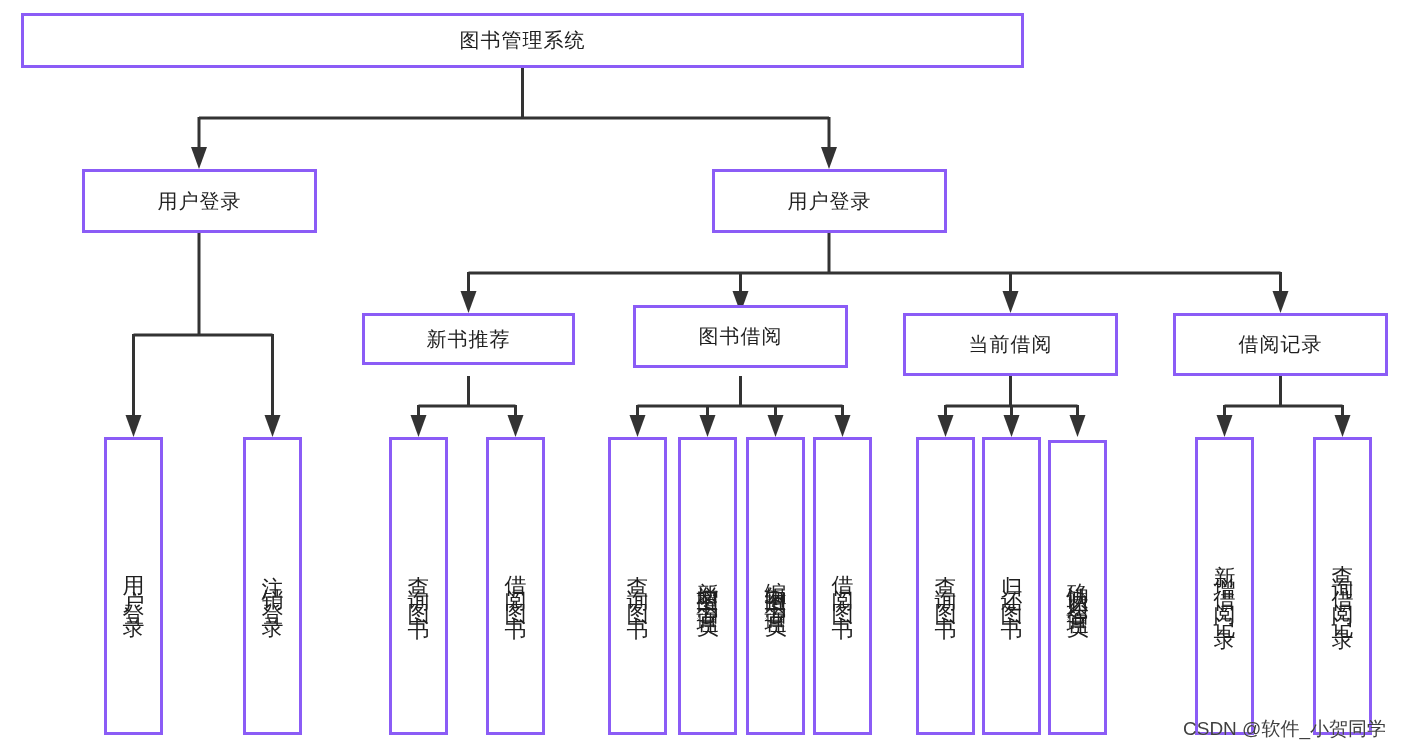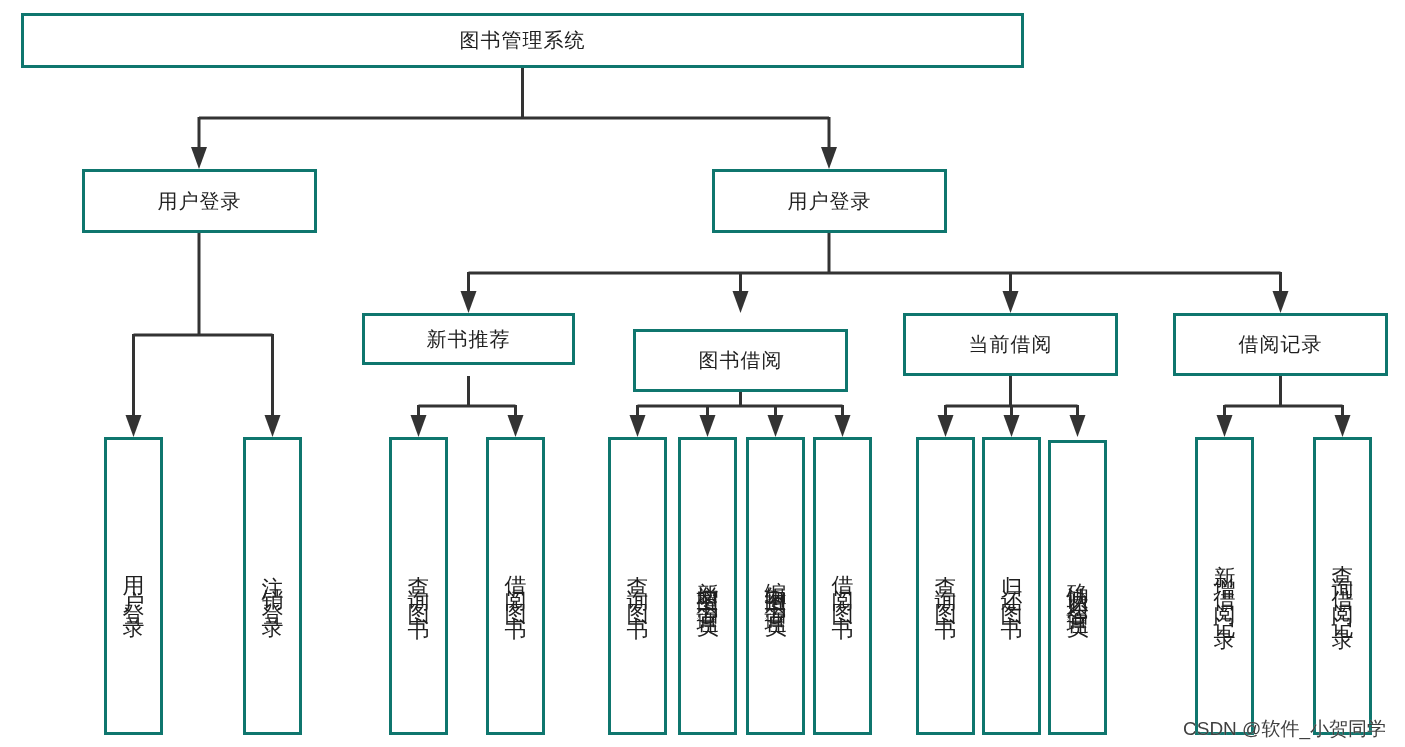--- a/index.html
+++ b/index.html
@@ -9,21 +9,21 @@
     background:#ffffff;
     font-family:"Liberation Sans","DejaVu Sans",sans-serif;
     color:#1f1f1f;
     overflow:hidden;
   }
   #wires{position:absolute;left:0;top:0;width:1405px;height:747px;z-index:1;}
   .node{
     position:absolute;
     box-sizing:border-box;
     background:#ffffff;
-    border:3px solid #0f766e;
+    border:3px solid #8b5cf6;
     display:flex;align-items:center;justify-content:center;
     z-index:2;
   }
   .h-node{font-size:20px;letter-spacing:1px;}
   .v-node{z-index:2;}
   .v-node span{
     writing-mode:vertical-lr;
     text-orientation:mixed;
     font-size:22px;
     line-height:1;
@@ -121,21 +121,21 @@
   <div class="node h-node" style="left:82px;top:169px;width:235px;height:64px;">
     <span>用户登录</span>
   </div>
   <div class="node h-node" style="left:712px;top:169px;width:235px;height:64px;">
     <span>用户登录</span>
   </div>
 
   <div class="node h-node" style="left:362px;top:313px;width:213px;height:52px;">
     <span>新书推荐</span>
   </div>
-  <div class="node h-node" style="left:633px;top:329px;width:215px;height:63px;">
+  <div class="node h-node" style="left:633px;top:305px;width:215px;height:63px;">
     <span>图书借阅</span>
   </div>
   <div class="node h-node" style="left:1173px;top:313px;width:215px;height:63px;">
     <span>借阅记录</span>
   </div>
   <div class="node h-node" style="left:903px;top:313px;width:215px;height:63px;">
     <span>当前借阅</span>
   </div>
 
   <div class="node v-node ls-4" style="left:104px;top:437px;width:59px;height:298px;">

